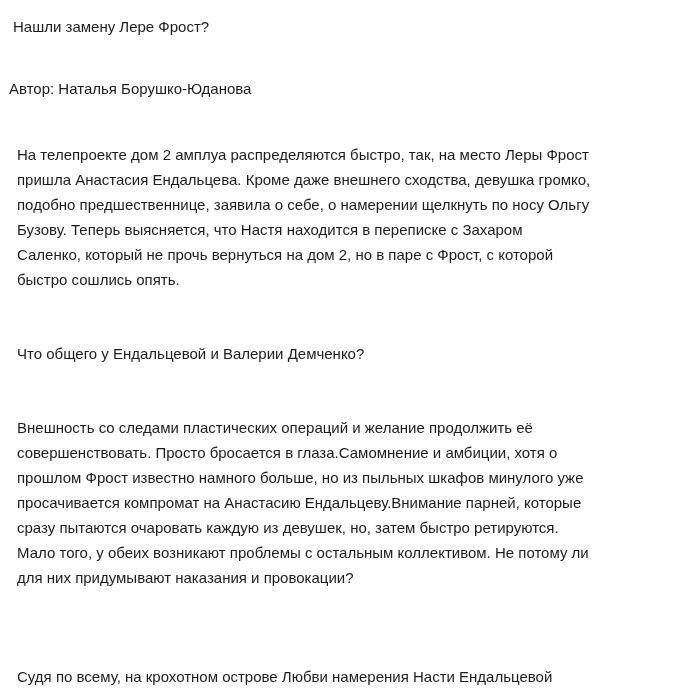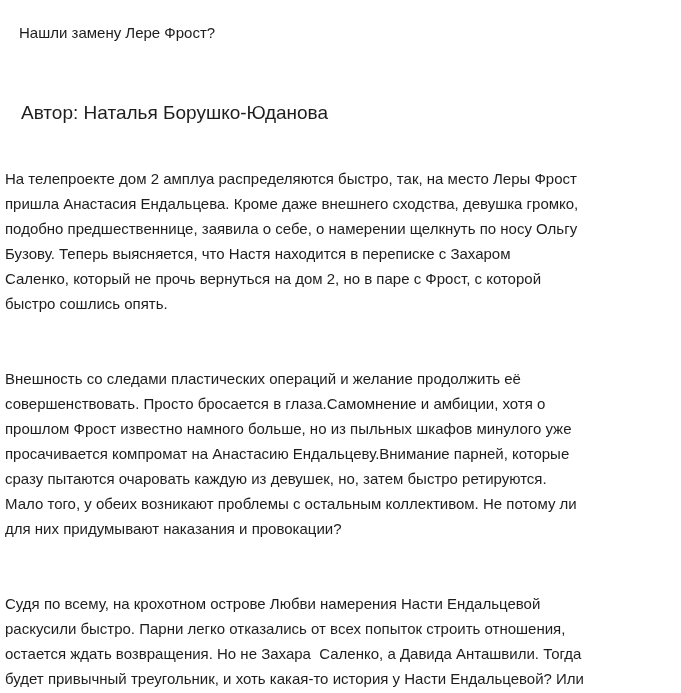--- a/index.html
+++ b/index.html
@@ -14,41 +14,41 @@
     font-family: "Liberation Sans", "DejaVu Sans", sans-serif;
     color: #1d1d1d;
     -webkit-font-smoothing: antialiased;
   }
   #article {
     padding: 0px 5px 0px 5px;
     box-sizing: border-box;
     width: 681px;
   }
   .para {
-    margin: 0;
+    margin: 12px;
     font-size: 15px;
     line-height: 25px;
     color: #1d1d1d;
     white-space: pre-wrap;
     word-spacing: 0px;
     letter-spacing: 0px;
   }
   .spacer-1 { height: 25px; }
   .lead-top { height: 6px; }
   .title-line {
     font-size: 15px;
     line-height: 25px;
     color: #1d1d1d;
-    margin: 14px;
+    margin: 8px;
   }
   .byline {
-    font-size: 19px;
+    font-size: 15px;
     line-height: 25px;
     color: #1d1d1d;
-    margin: 16px;
+    margin: 4px;
   }
 </style>
 </head>
 <body>
 
 <div id="article">
 
   <div class="lead-top"></div>
 
   <p class="title-line">Нашли замену Лере Фрост?</p>
@@ -61,20 +61,21 @@
 
   <p class="para">На телепроекте дом 2 амплуа распределяются быстро, так, на место Леры Фрост
 пришла Анастасия Ендальцева. Кроме даже внешнего сходства, девушка громко,
 подобно предшественнице, заявила о себе, о намерении щелкнуть по носу Ольгу
 Бузову. Теперь выясняется, что Настя находится в переписке с Захаром
 Саленко, который не прочь вернуться на дом 2, но в паре с Фрост, с которой
 быстро сошлись опять.</p>
 
   <div class="spacer-1"></div>
 
+  <p class="para">Что общего у Ендальцевой и Валерии Демченко?</p>
 
   <div class="spacer-1"></div>
 
   <p class="para">Внешность со следами пластических операций и желание продолжить её
 совершенствовать. Просто бросается в глаза.Самомнение и амбиции, хотя о
 прошлом Фрост известно намного больше, но из пыльных шкафов минулого уже
 просачивается компромат на Анастасию Ендальцеву.Внимание парней, которые
 сразу пытаются очаровать каждую из девушек, но, затем быстро ретируются.
 Мало того, у обеих возникают проблемы с остальным коллективом. Не потому ли
 для них придумывают наказания и провокации?</p>

